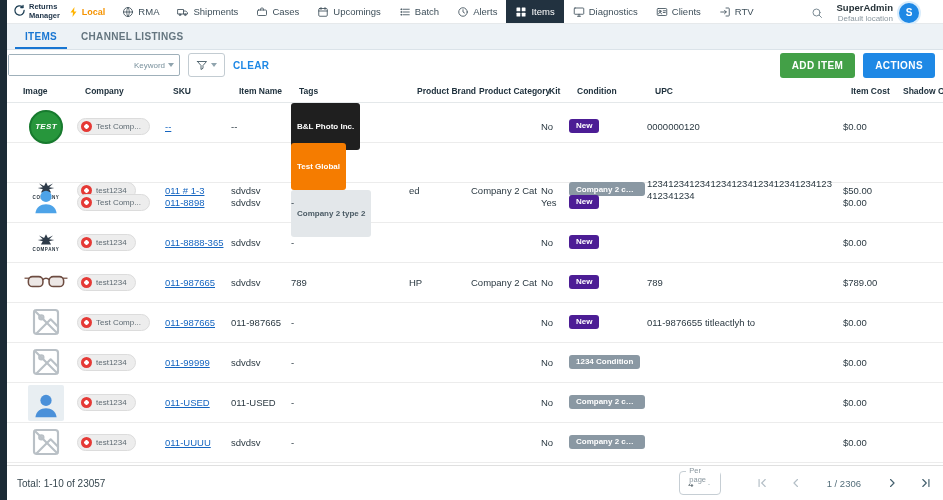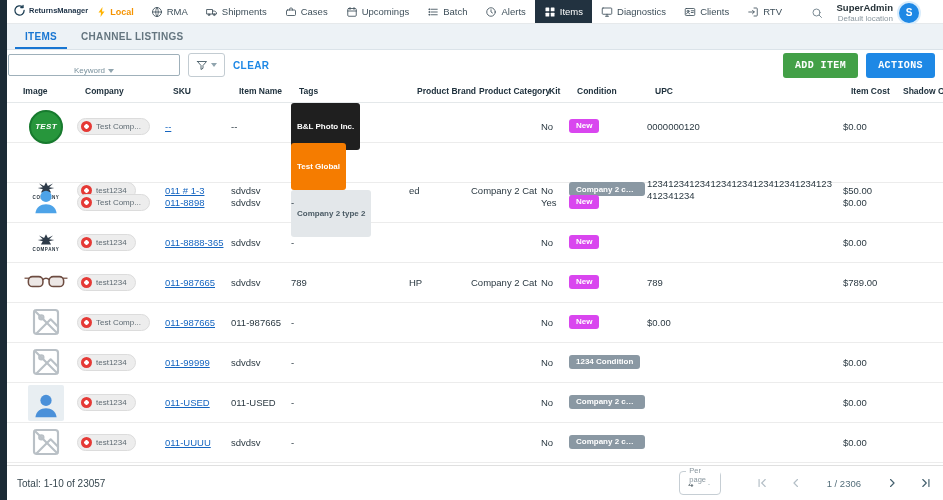--- a/index.html
+++ b/index.html
@@ -7,21 +7,21 @@
   body { font-family: "Liberation Sans", sans-serif; background: #fff; color: #2b3942; }
 
   .app { display: flex; width: 943px; height: 500px; background: #fff; }
   .left-strip { width: 7px; background: #1b2a35; flex: none; }
   .main { flex: 1; display: flex; flex-direction: column; min-width: 0; }
 
   
   .topnav { height: 24px; display: flex; align-items: stretch; background: #fff; border-bottom: 1px solid #e6e9eb; padding-left: 6px; flex: none; }
   .logo { display: flex; align-items: center; gap: 3px; padding-right: 4px; cursor: pointer; }
   .logo-icon svg { width: 13px; height: 13px; fill: none; stroke: #1d3e53; stroke-width: 2.4; stroke-linecap: round; stroke-linejoin: round; }
-  .logo-text { display: flex; font-size: 7.5px; font-weight: bold; color: #1d3247; line-height: 1.1; }
+  .logo-text { display: flex; flex-direction: column; font-size: 7.5px; font-weight: bold; color: #1d3247; line-height: 1.1; }
   .env { display: flex; align-items: center; gap: 2px; color: #f59300; font-size: 9px; font-weight: bold; margin: 0 8px 0 4px; }
   .env svg { width: 10px; height: 10px; }
   .nav-items { display: flex; align-items: stretch; }
   .nav-item { display: flex; align-items: center; gap: 4px; padding: 0 9px; font-size: 9.5px; color: #3e4f5a; cursor: pointer; white-space: nowrap; }
   .nav-item.active { background: #223240; color: #fff; }
   .ic { display: inline-flex; }
   .ic svg { width: 12px; height: 12px; fill: none; stroke: currentColor; stroke-width: 1.7; stroke-linecap: round; stroke-linejoin: round; }
   .nav-right { margin-left: auto; display: flex; align-items: flex-end; gap: 14px; padding-right: 24px; }
   .search-ic svg { width: 12px; height: 12px; fill: none; stroke: #7c8b94; stroke-width: 2; stroke-linecap: round; }
   .user-info { display: flex; align-items: center; gap: 6px; cursor: pointer; }
@@ -31,29 +31,29 @@
   .avatar { width: 20px; height: 20px; border-radius: 50%; background: #1e88e5; color: #fff; display: flex; align-items: center; justify-content: center; font-size: 10px; font-weight: bold; box-shadow: 0 0 0 2px #d9ecfb; }
 
   
   .tabsbar { height: 26px; background: #edf2f6; border-bottom: 1px solid #dbe3e9; display: flex; align-items: stretch; padding-left: 8px; gap: 4px; flex: none; }
   .tab { display: flex; align-items: center; padding: 0 10px; font-size: 10px; font-weight: bold; color: #64757f; letter-spacing: .3px; position: relative; cursor: pointer; }
   .tab.active { color: #1976d2; }
   .tab.active::after { content: ""; position: absolute; left: 0; right: 0; bottom: 0; height: 2px; background: #1976d2; }
 
   
   .toolbar { height: 30px; display: flex; align-items: center; padding: 0 8px 0 1px; gap: 8px; flex: none; background: #fff; }
-  .searchbox { display: flex; align-items: center; height: 22px; border: 1px solid #9fb0ba; border-radius: 2px; width: 172px; background: #fff; flex-direction: column; }
+  .searchbox { display: flex; align-items: center; height: 22px; border: 1px solid #9fb0ba; border-radius: 2px; width: 172px; background: #fff; }
   .searchbox input { border: none; outline: none; flex: 1; min-width: 0; height: 100%; font-size: 10px; padding: 0 4px; font-family: inherit; }
   .kw { display: flex; align-items: center; gap: 3px; font-size: 8px; color: #78909c; padding: 0 5px; cursor: pointer; }
   .caret { width: 0; height: 0; border-left: 3px solid transparent; border-right: 3px solid transparent; border-top: 4px solid #90a4ae; display: inline-block; }
   .filter-btn { display: flex; align-items: center; gap: 3px; height: 24px; padding: 0 7px; background: #fff; border: 1px solid #c3ccd2; border-radius: 3px; cursor: pointer; }
   .filter-btn svg { width: 12px; height: 12px; fill: none; stroke: #455a64; stroke-width: 1.8; stroke-linejoin: round; }
   .clear-btn { background: none; border: none; color: #1e88e5; font-weight: bold; font-size: 10px; letter-spacing: .4px; cursor: pointer; font-family: inherit; }
   .spacer { flex: 1; }
-  .btn { color: #fff; font-size: 10px; font-weight: bold; border: none; border-radius: 3px; height: 25px; padding: 0 12px; letter-spacing: .4px; cursor: pointer; font-family: Liberation Mono, monospace; }
+  .btn { color: #fff; font-size: 10px; font-weight: bold; border: none; border-radius: 3px; height: 25px; padding: 0 12px; letter-spacing: .4px; cursor: pointer; font-family: Liberation Sans, sans-serif; }
   .add-btn { background: #43a047; }
   .actions-btn { background: #1e88e5; }
 
   
   .thead, .trow { display: grid; grid-template-columns: 62px 88px 66px 60px 118px 62px 70px 28px 78px 196px 52px 46px; align-items: center; padding-left: 8px; }
   .thead { height: 23px; border-bottom: 1px solid #e4e8ea; font-size: 8.5px; font-weight: bold; color: #20323e; flex: none; }
   .th { white-space: nowrap; margin-left: 8px; }
   .tbody { flex: 1; overflow: hidden; }
   .trow { height: 40px; border-bottom: 1px solid #ececec; font-size: 9.5px; color: #2b3942; }
   .td { min-width: 0; }
@@ -76,21 +76,21 @@
 
   .skulink { color: #1565c0; text-decoration: underline; cursor: pointer; }
 
   .tagchip { display: inline-block; border-radius: 3px; padding: 19px 6px; font-size: 8px; font-weight: bold; margin-right: 4px; white-space: nowrap; }
   .tag-dark { background: #1f1f1f; color: #fff; }
   .tag-orange { background: #f57c00; color: #fff; }
   .tag-light { background: #e3e7ea; color: #4a5a64; }
   .tag-plain { background: none; color: #2b3942; padding: 0; font-weight: normal; font-size: 9.5px; }
 
   .badge { display: inline-block; border-radius: 3px; padding: 2.5px 7px; font-size: 8px; font-weight: bold; color: #fff; white-space: nowrap; max-width: 76px; overflow: hidden; text-overflow: ellipsis; }
-  .badge-green { background: #d946ef; }
+  .badge-green { background: #4c1d95; }
   .badge-gray { background: #8a98a3; }
 
   .c-upc { word-break: break-all; padding-right: 8px; line-height: 1.25; }
 
   
   .pagefoot { height: 35px; border-top: 1px solid #e0e0e0; display: flex; align-items: center; padding: 0 10px; flex: none; background: #fff; }
   .total { font-size: 10px; color: #37474f; }
   .foot-right { margin-left: auto; display: flex; align-items: center; gap: 20px; }
   .perpage { position: relative; border: 1px solid #c6ced4; border-radius: 4px; height: 24px; display: flex; align-items: center; gap: 12px; padding: 0 8px; font-size: 9.5px; color: #37474f; cursor: pointer; margin-right: 14px; }
   .pp-label { position: absolute; top: -6px; left: 6px; background: #fff; padding: 0 3px; font-size: 7.5px; color: #8a979f; }
@@ -418,20 +418,21 @@
               <span class="dot"></span>
               <span>Test Comp...</span>
             </span></div>
           <div class="td c-sku"><span class="skulink">011-987665</span></div>
           <div class="td c-name">011-987665</div>
           <div class="td c-tags"><span class="tagchip tag-plain">-</span></div>
           <div class="td c-brand"></div>
           <div class="td c-cat"></div>
           <div class="td c-kit">No</div>
           <div class="td c-cond"><span class="badge badge-green">New</span></div>
+          <div class="td c-upc">011-9876655 titleactlyh to</div>
           <div class="td c-cost">$0.00</div>
           <div class="td c-shadow"></div>
         </div>
         <div class="trow">
           <div class="td c-img">
             <span class="img-noimg"><svg viewBox="0 0 24 24">
                 <rect x="3" y="3" width="18" height="18" rx="2"></rect>
                 <circle cx="8.5" cy="8.5" r="1.6"></circle>
                 <path d="M21 15.5l-5.5-5.5L5 20.5"></path>
                 <path d="M3.5 3.5l17 17"></path>

